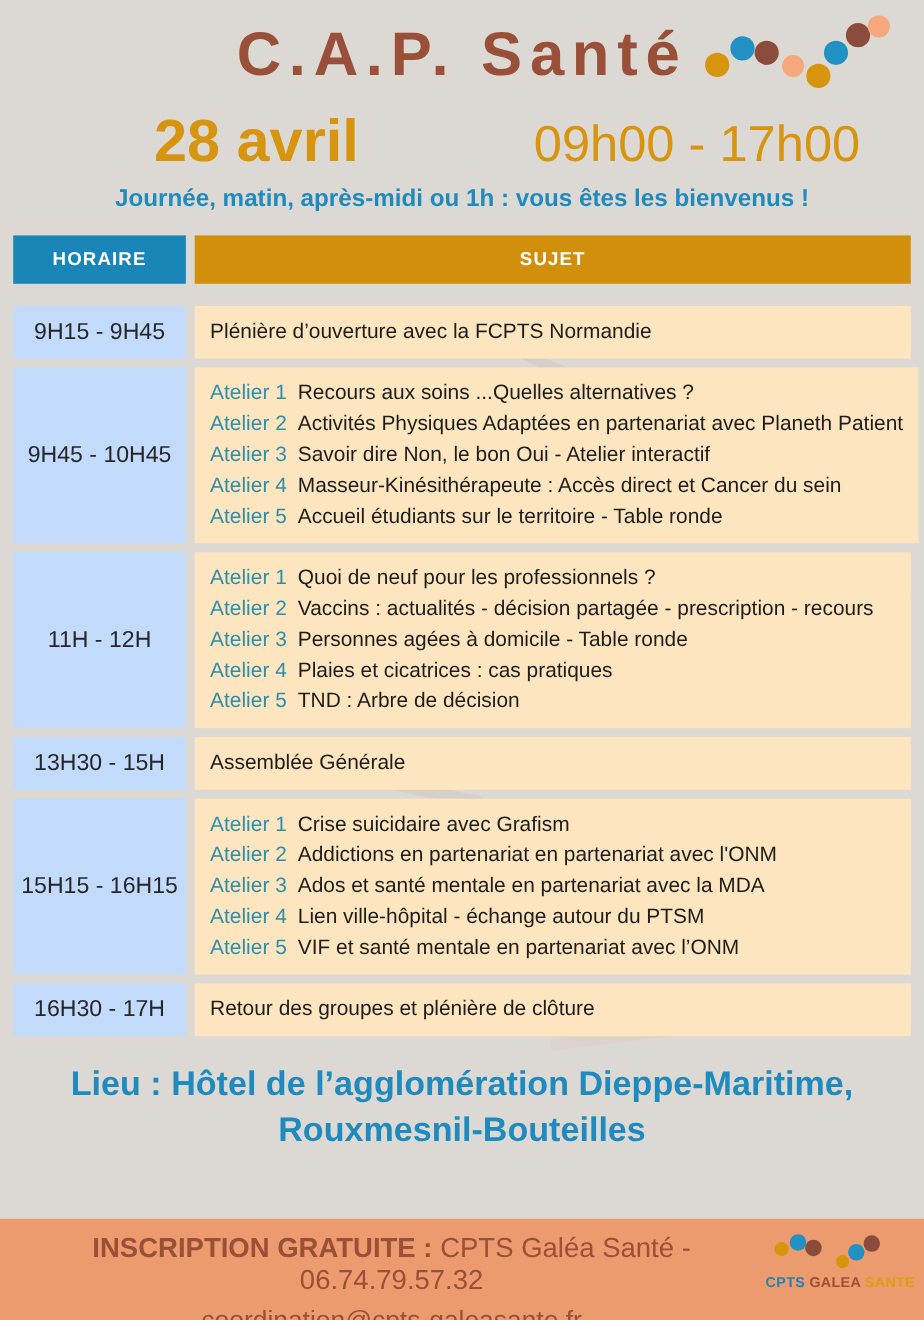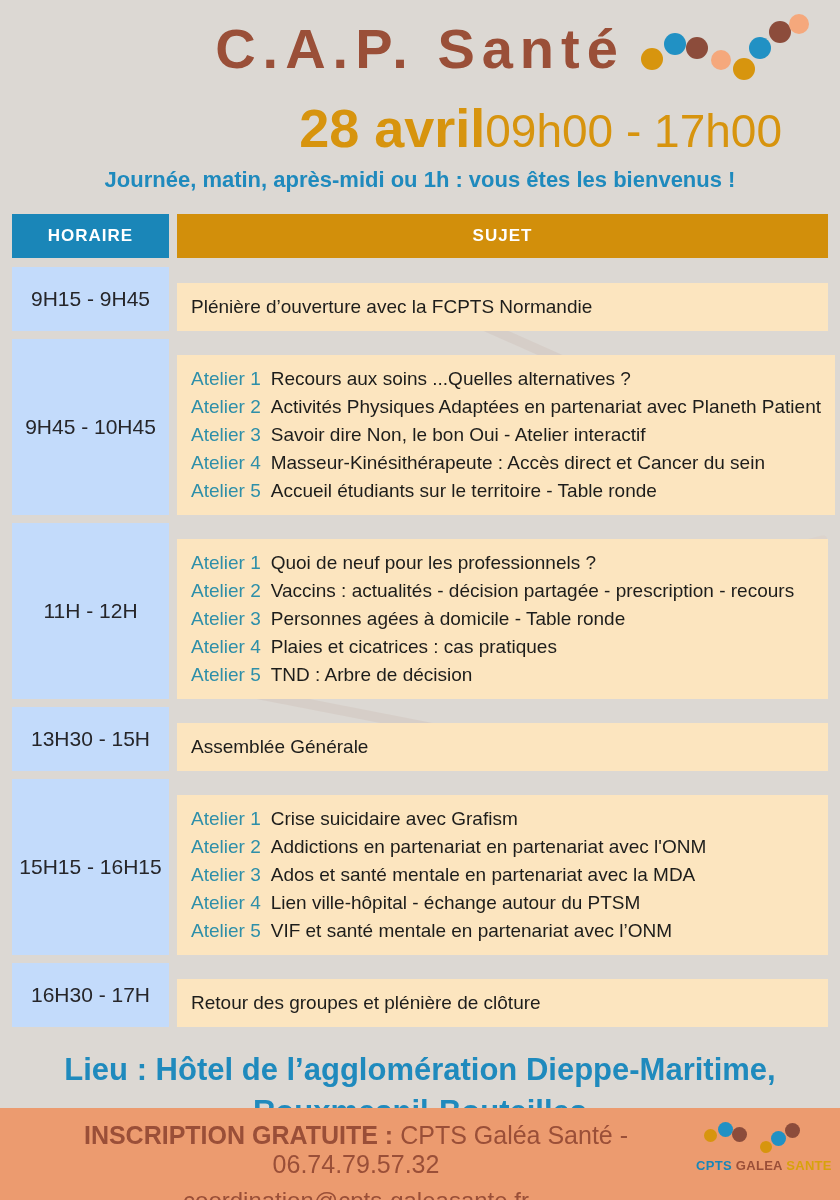--- a/index.html
+++ b/index.html
@@ -15,54 +15,54 @@
   .wm.p{background:#e3b9a8;}
   
   .title-row{position:relative;padding-top:16px;text-align:center;}
   .main-title{
     font-size:56px;font-weight:bold;letter-spacing:7px;
     color:var(--brown,#9a4f38);
   }
   .header-dots{position:absolute;left:641px;top:14px;width:180px;height:72px;}
   .dot{position:absolute;border-radius:50%;}
   .date-row{
-    display:flex;justify-content:flex-end;align-items:baseline;
+    display:flex;justify-content:space-between;align-items:baseline;
     padding:16px 58px 0 140px;
   }
   .date-txt{font-size:54px;font-weight:bold;color:var(--gold,#d7940e);}
   .time-txt{font-size:46px;font-weight:normal;color:var(--gold,#d7940e);}
   .headline{
     margin-top:16px;text-align:center;
     font-size:35px;font-weight:bold;color:var(--blue,#1f8abd);
   }
   .headline .u{border-bottom:4px solid var(--blue,#1f8abd);padding-right:8px;}
   .subheadline{
     margin-top:8px;text-align:center;
     font-size:22px;font-weight:bold;color:var(--blue,#1f8abd);
   }
   
   .schedule{margin:21px 12px 0 12px;position:relative;}
-  .thead{display:flex;gap:8px;margin-bottom:9px;}
+  .thead{display:flex;gap:8px;margin-bottom:20px;}
   .th{
     height:44px;display:flex;align-items:center;justify-content:center;
     color:#ffffff;font-size:17px;font-weight:bold;letter-spacing:1px;
   }
   .th-time{width:157px;background:var(--header-blue,#1a86b8);}
   .th-subject{flex:1;background:var(--header-amber,#d28f0b);}
   .row{display:flex;gap:8px;margin-bottom:8px;}
   .cell{min-height:48px;}
   .cell.time{
     width:157px;flex:none;background:var(--time-cell,#c3dbfb);
     display:flex;align-items:center;justify-content:center;
     font-size:21px;color:#26262a;
   }
   .cell.subject{
     flex:1;background:var(--subject-cell,#fce5bf);
     display:flex;flex-direction:column;
-    padding:10px 14px;box-sizing:border-box;margin-top:16px;
+    padding:10px 14px;box-sizing:border-box;
   }
   .item{font-size:19px;line-height:28px;color:var(--text-dark,#1d1d1b);white-space:nowrap;}
   .atelier{color:var(--atelier,#2e8fa9);margin-right:10px;}
   
   .location{
     margin-top:22px;text-align:center;
     font-size:31px;font-weight:bold;color:var(--blue,#1f8abd);line-height:42px;
   }
   
   .footer{

